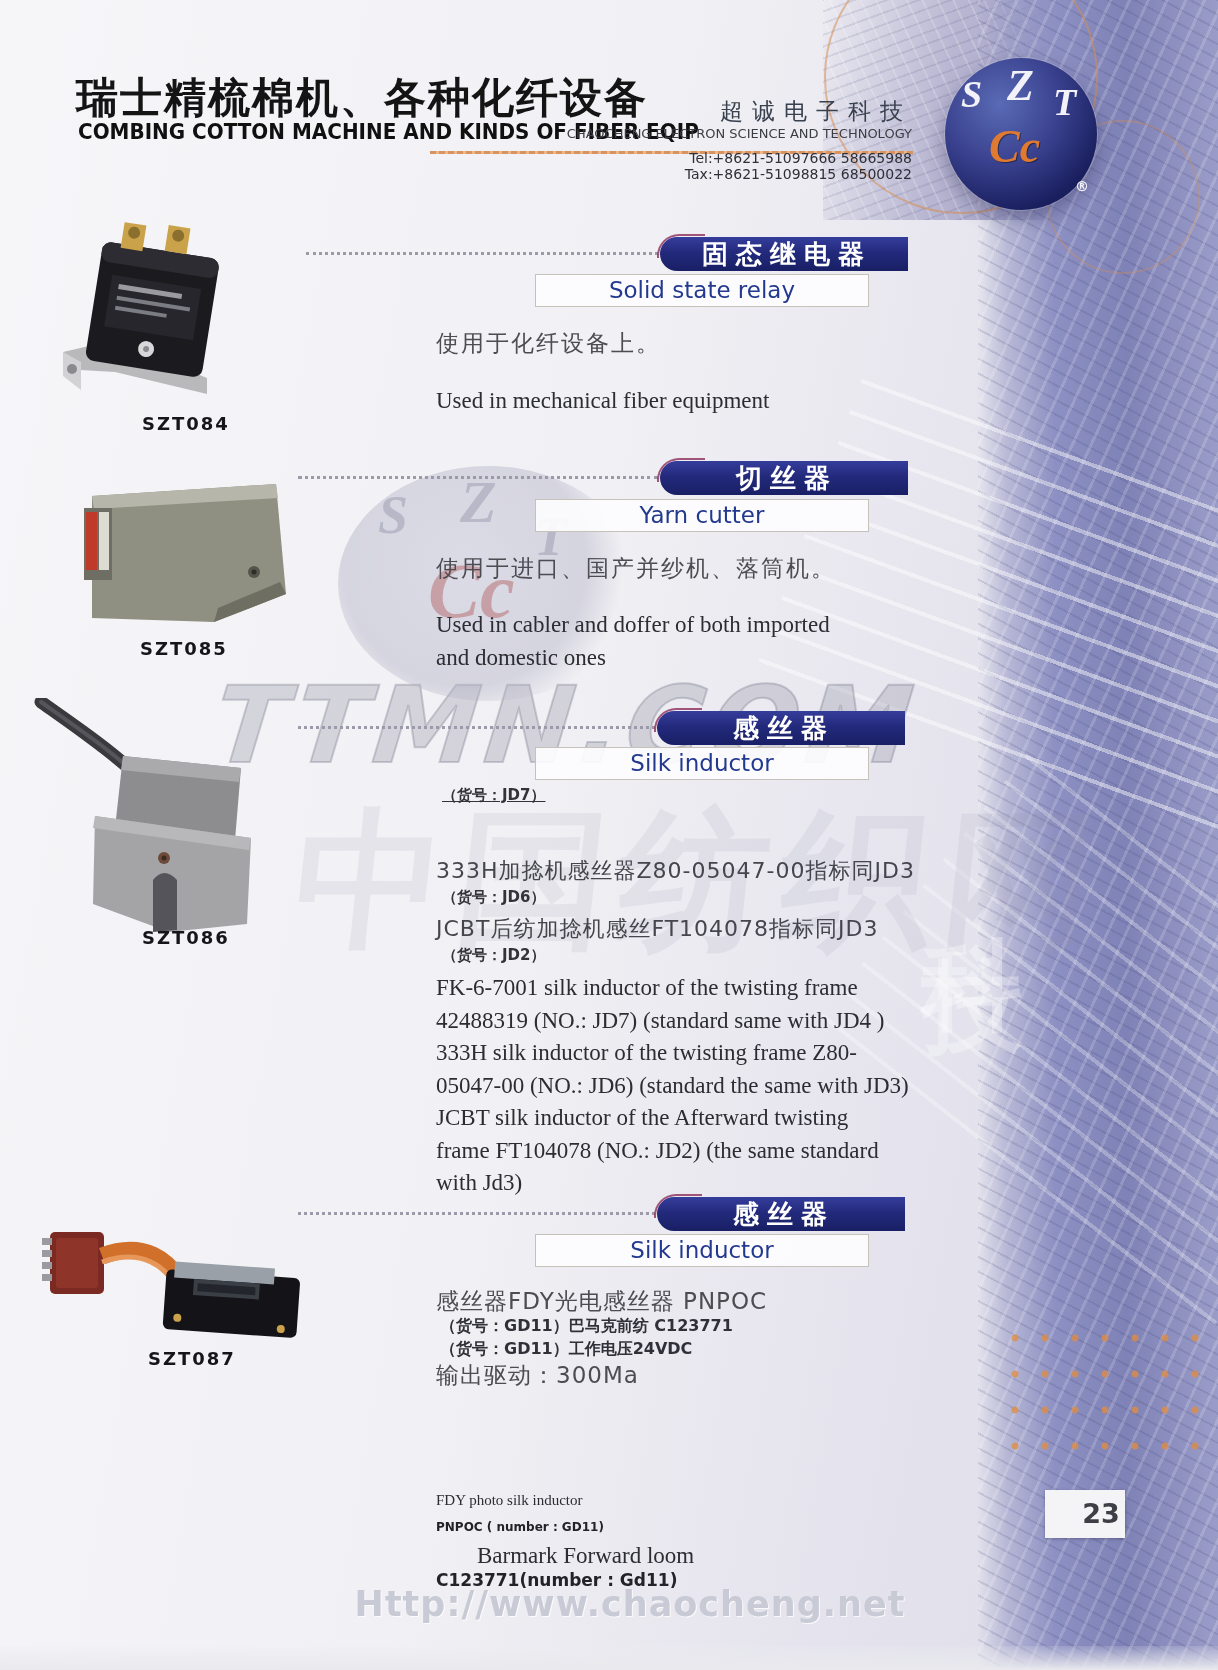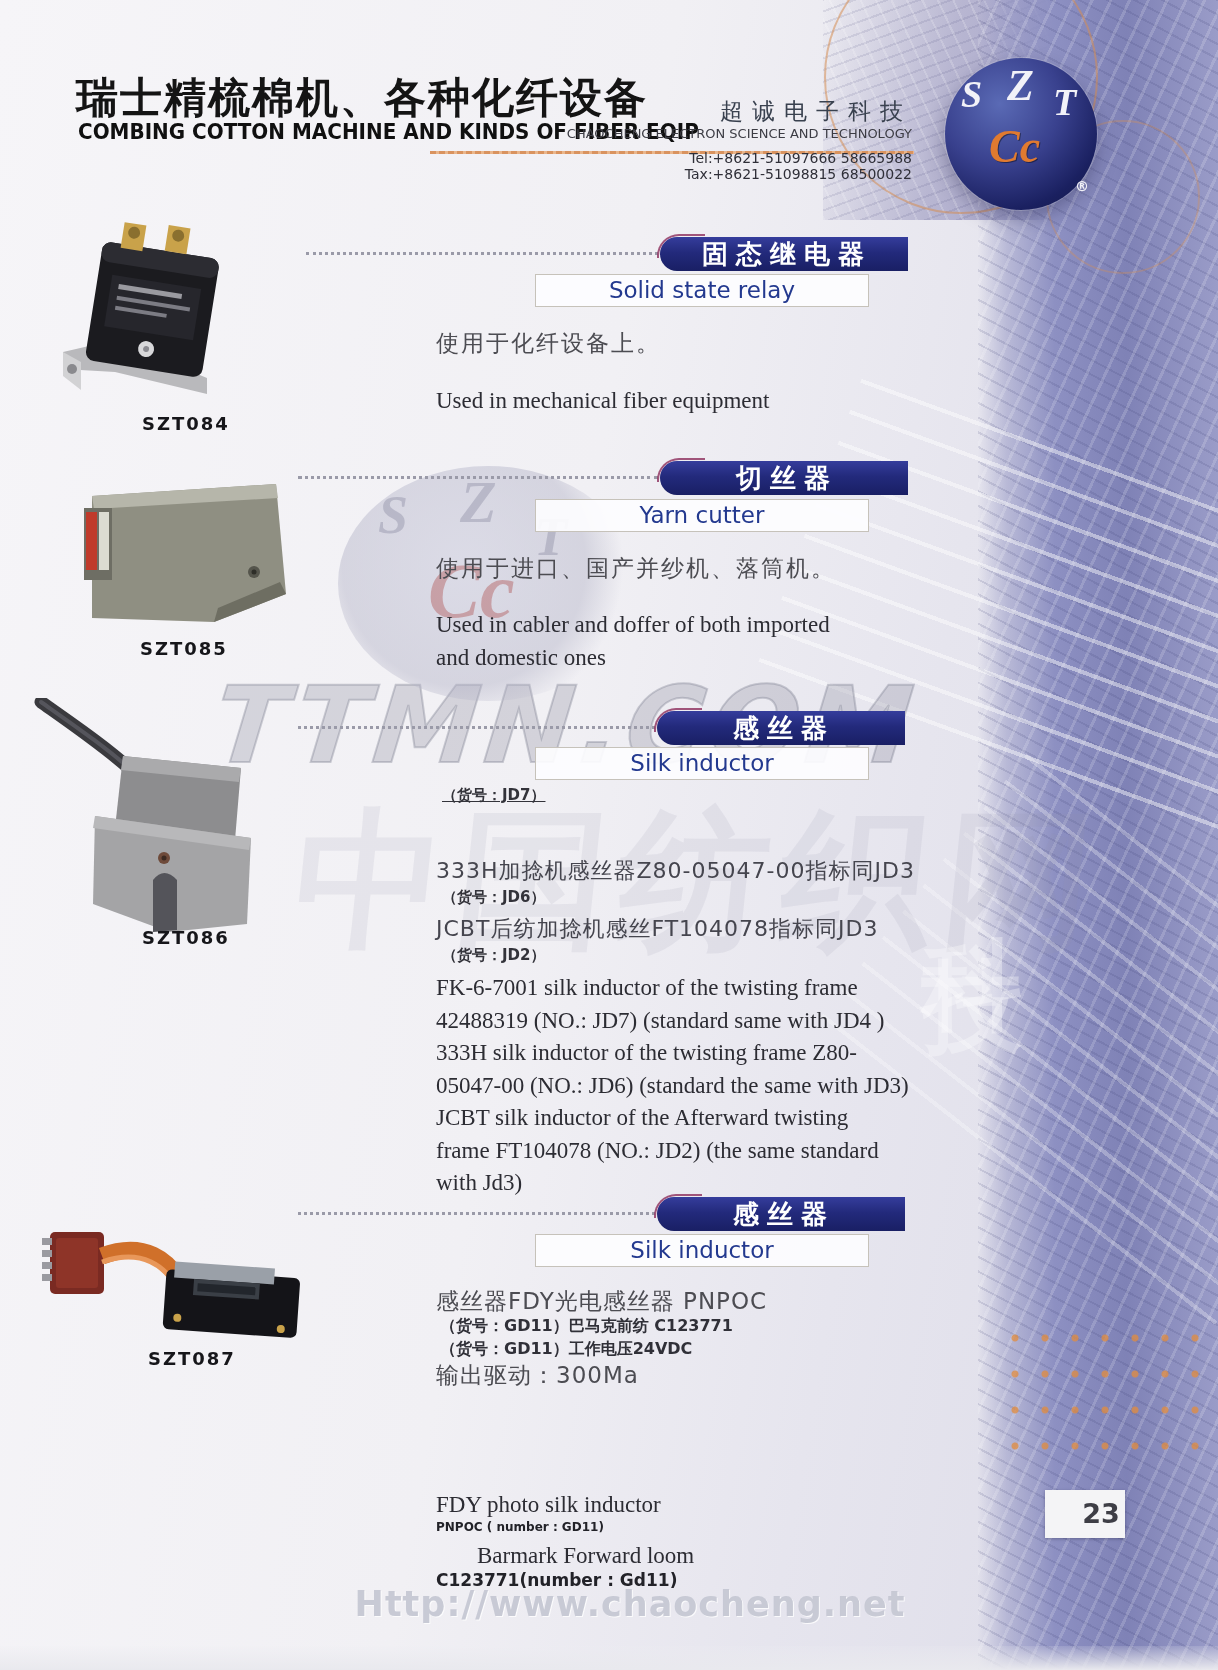--- a/index.html
+++ b/index.html
@@ -76,21 +76,21 @@
   .it-main{position:absolute;left:436px;font-size:22px;color:#45454e;letter-spacing:1px;}
   .ima{top:798px;} .imb{top:856px;} .imc{top:914px;}
   .it-no{position:absolute;left:442px;font-size:15px;font-weight:bold;color:#33333a;}
   .ina{top:786px;text-decoration:underline;} .inb{top:888px;} .inc{top:946px;}
   .p3{position:absolute;left:436px;top:972px;font-family:"Liberation Serif","DejaVu Serif",serif;
     font-size:23px;color:#2c2c33;line-height:32.5px;}
   .s4zh0{left:436px;top:1286px;font-size:23px;color:#4c4c52;letter-spacing:1px;}
   .s4zh1{left:440px;top:1316px;font-size:16px;font-weight:bold;color:#303038;}
   .s4zh2{left:440px;top:1339px;font-size:16px;font-weight:bold;color:#303038;}
   .s4zh3{left:436px;top:1360px;font-size:23px;color:#4c4c52;letter-spacing:1px;}
-  .s4en0{left:436px;top:1492px;font-family:"Liberation Serif",serif;font-size:23px;color:#2c2c33;}
+  .s4en0{left:436px;top:1492px;font-family:"Liberation Serif",serif;font-size:15px;color:#2c2c33;}
   .s4en1{left:436px;top:1520px;font-size:12px;font-weight:bold;color:#222228;}
   .s4en2{left:436px;top:1543px;font-family:"Liberation Serif",serif;font-size:23px;color:#2c2c33;margin-left:41px;}
   .s4en3{left:436px;top:1570px;font-size:17px;font-weight:bold;color:#222228;}
 
   .badge{left:1045px;top:1490px;width:48px;height:48px;background:#f4f4f6;color:#3e3e46;
     font-weight:bold;font-size:27px;text-align:center;line-height:48px;box-shadow:0 1px 3px rgba(30,30,60,.35);padding-left:32px;}
   .url{left:330px;top:1584px;width:600px;text-align:center;font-size:35px;font-weight:bold;letter-spacing:1px;
     color:rgba(197,199,211,.95);text-shadow:1px 1px 0 rgba(255,255,255,.8);}
 
   

